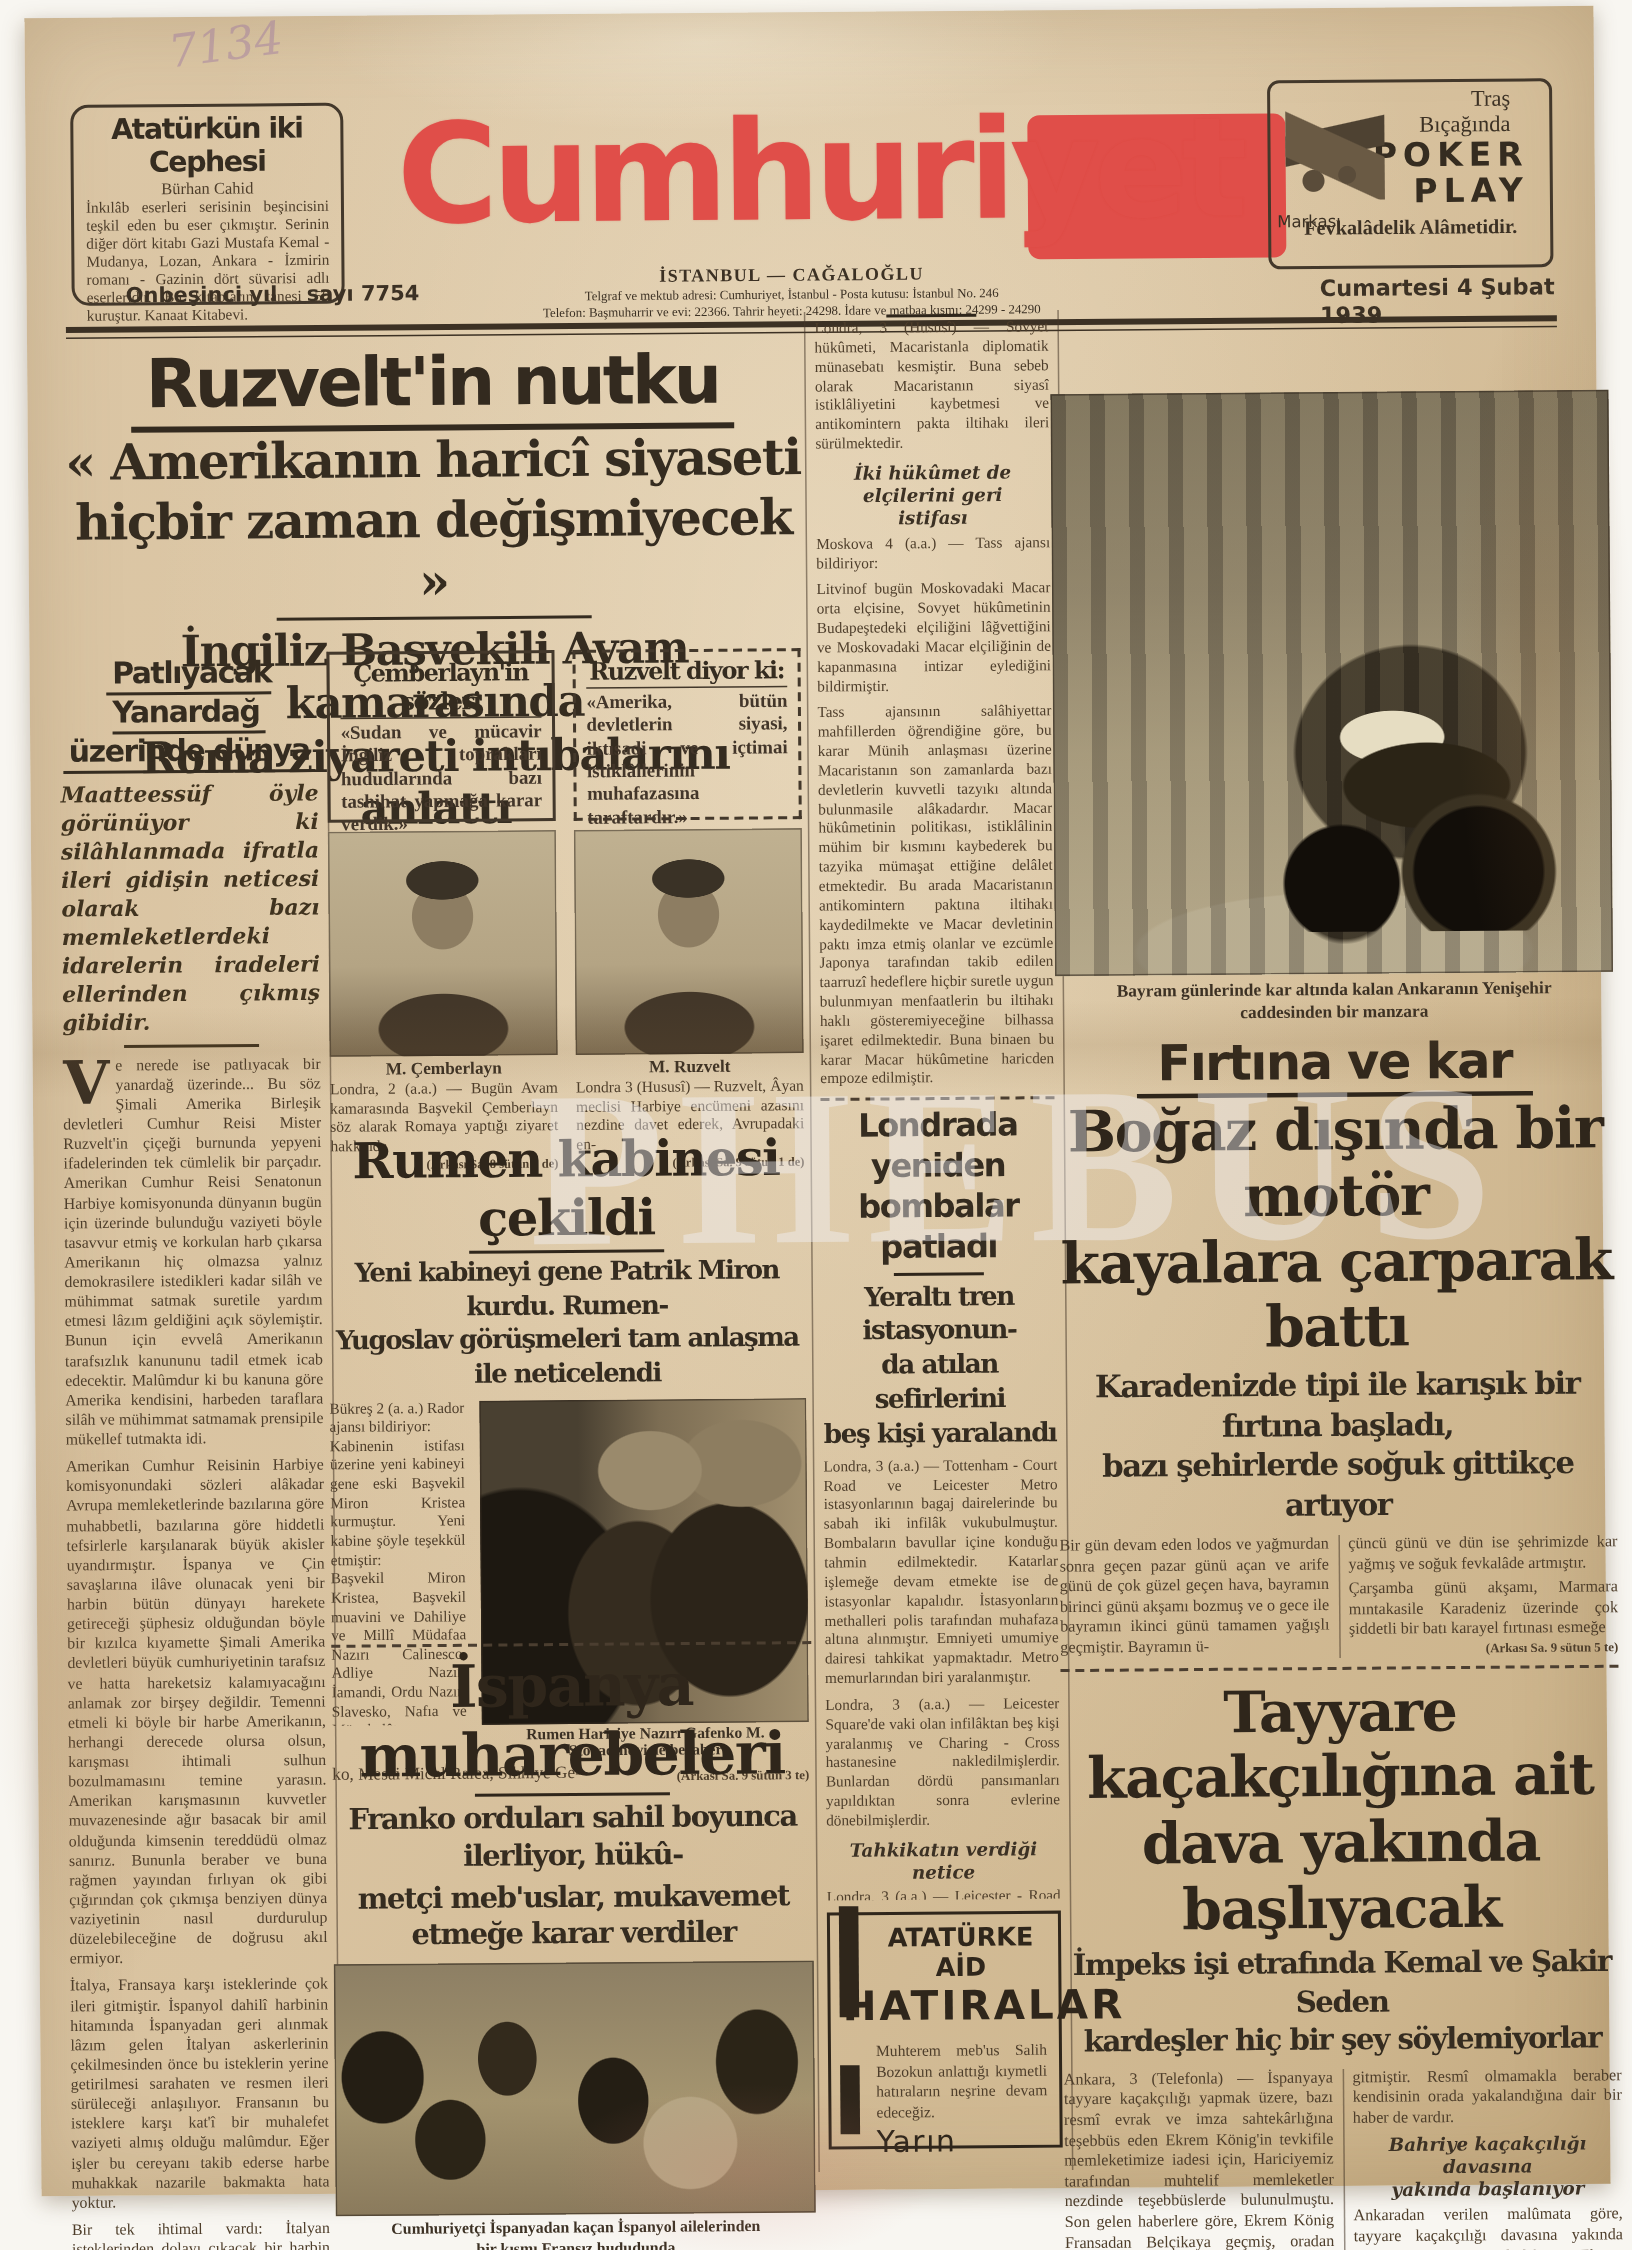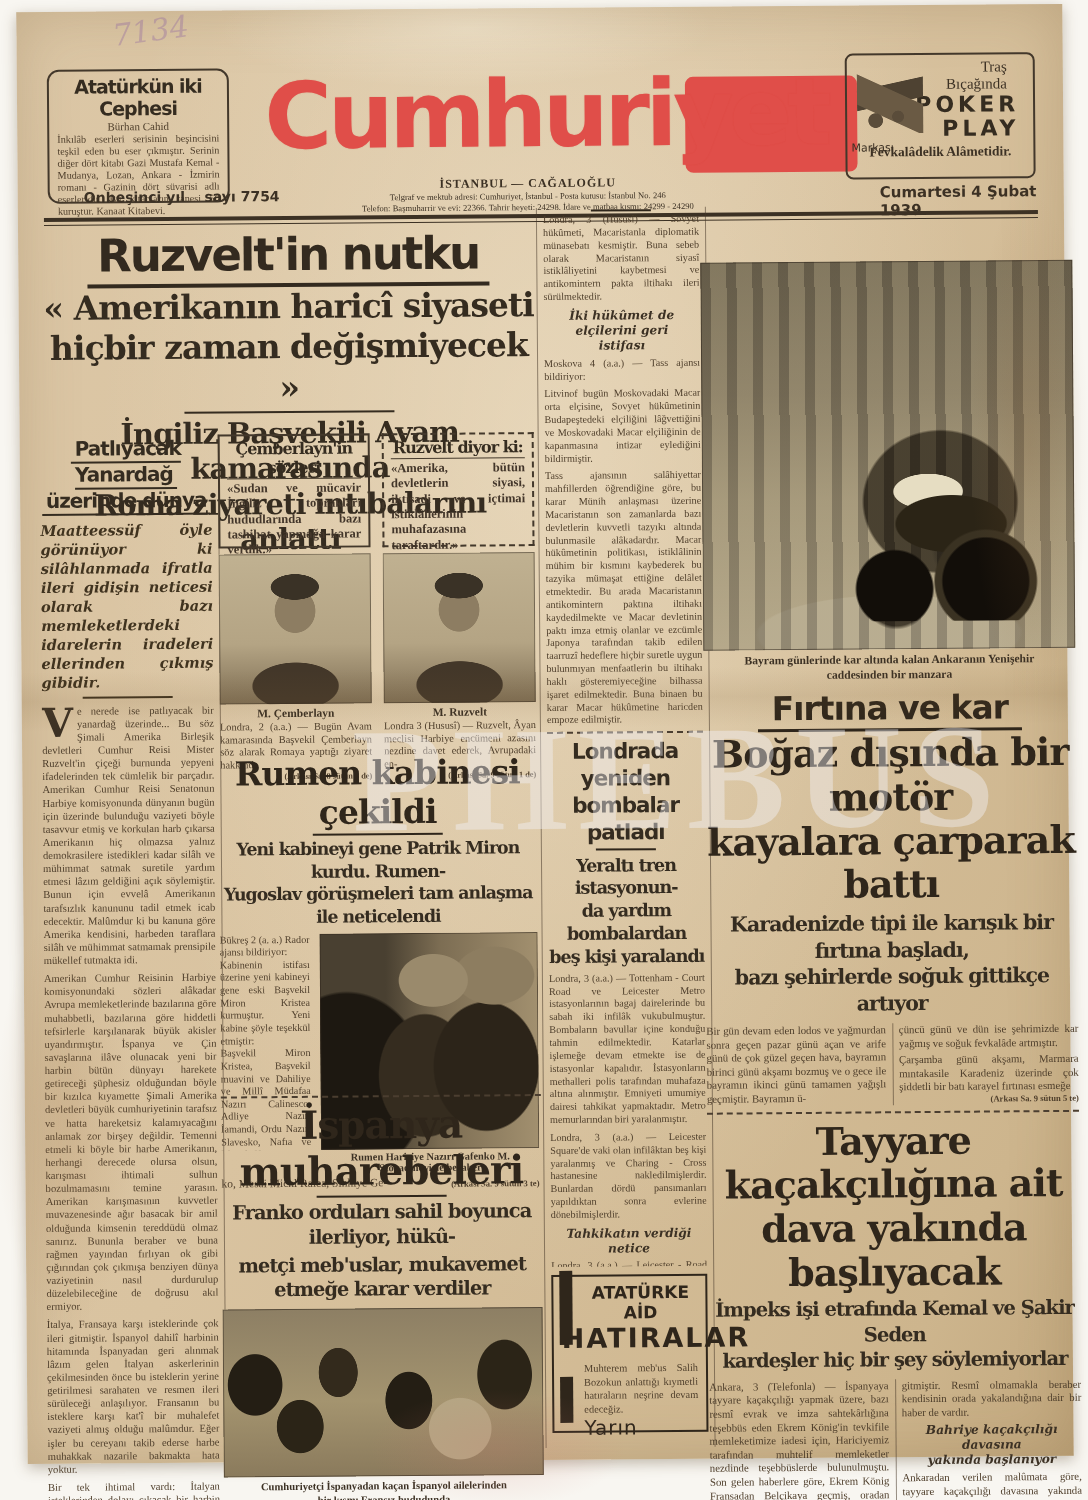--- a/index.html
+++ b/index.html
@@ -308,21 +308,21 @@
 
     </div>
     <div id="lon">
       <h3>
         <span>Londrada yeniden</span><br>
         <span>bombalar patladı</span>
       </h3>
       <div class="trule" style="width:60px;"></div>
       <div class="shead">
         <span>Yeraltı tren istasyonun-</span><br>
-        <span>da yardım bombalardan</span><br>
+        <span>da atılan sefirlerini</span><br>
         <span>beş kişi yaralandı</span>
       </div>
       <p class="cp body-text">Londra, 3 (a.a.) — Tottenham - Court Road ve Leicester Metro istasyonlarının bagaj dairelerinde bu sabah iki infilâk vukubulmuştur. Bombaların bavullar içine konduğu tahmin edilmektedir. Katarlar işlemeğe devam etmekte ise de istasyonlar kapalıdır. İstasyonların methalleri polis tarafından muhafaza altına alınmıştır. Emniyeti umumiye dairesi tahkikat yapmaktadır. Metro memurlarından biri yaralanmıştır.</p>
       <p class="cp body-text">Londra, 3 (a.a.) — Leicester Square'de vaki olan infilâktan beş kişi yaralanmış ve Charing - Cross hastanesine nakledilmişlerdir. Bunlardan dördü pansımanları yapıldıktan sonra evlerine dönebilmişlerdir.</p>
       <div class="it-sub">Tahkikatın verdiği netice</div>
       <p class="cp body-text">Londra, 3 (a.a.) — Leicester - Road ve Tottenham - Court Road Metro istasyonlarının bagaj dairelerinde mütekabilen sabahleyin saat 6,20 ve 5,55 te vuku bulan infilâkler hakkında polisçe tahkikat yapılmaktadır. Tottenham'da bir çıngıraklı saate aid olduğu zannedilen bazı madenî parçalar bulunmuştur. Bunlar, eksperler tarafından tetkik edilmektedir. Frankist İspanyada İrlanda livasına intisab etmiş olan iki şahıs aranmaktadır. Şimali İrlanda hükûmeti, bu infilâklerden derhal haberdar edilmiştir. Bütün İrlandada bilhassa Cumhuriyetçi İrlanda ordusu taraftarları arasında araştırmalar yapılacaktır. Leicester Square'da vuku bulan infilâk büyük bir gürültü çıkarmıştır. İstasyon civarındaki mağazaların camları kırılmıştır. Bütün istasyonların kapıları muhafaza altındadır.</p>
     </div>
     <div id="hatbox">
       <div class="bar1"></div>
       <div class="bar2"></div>

